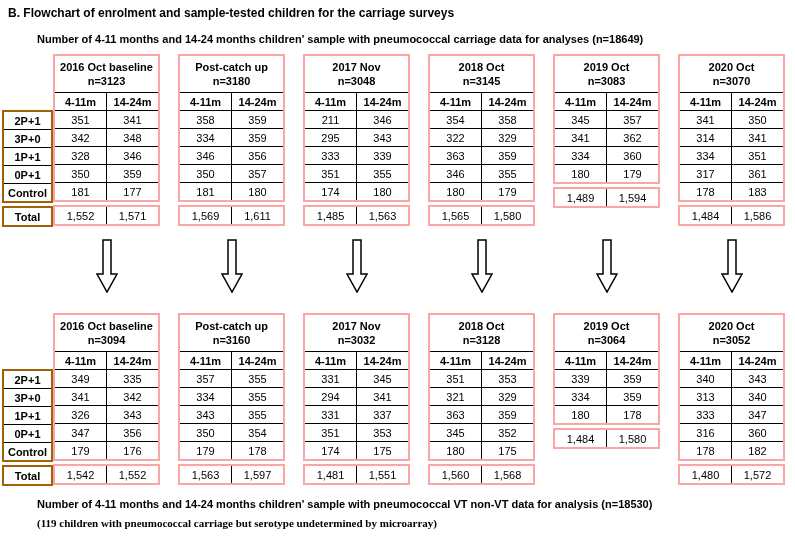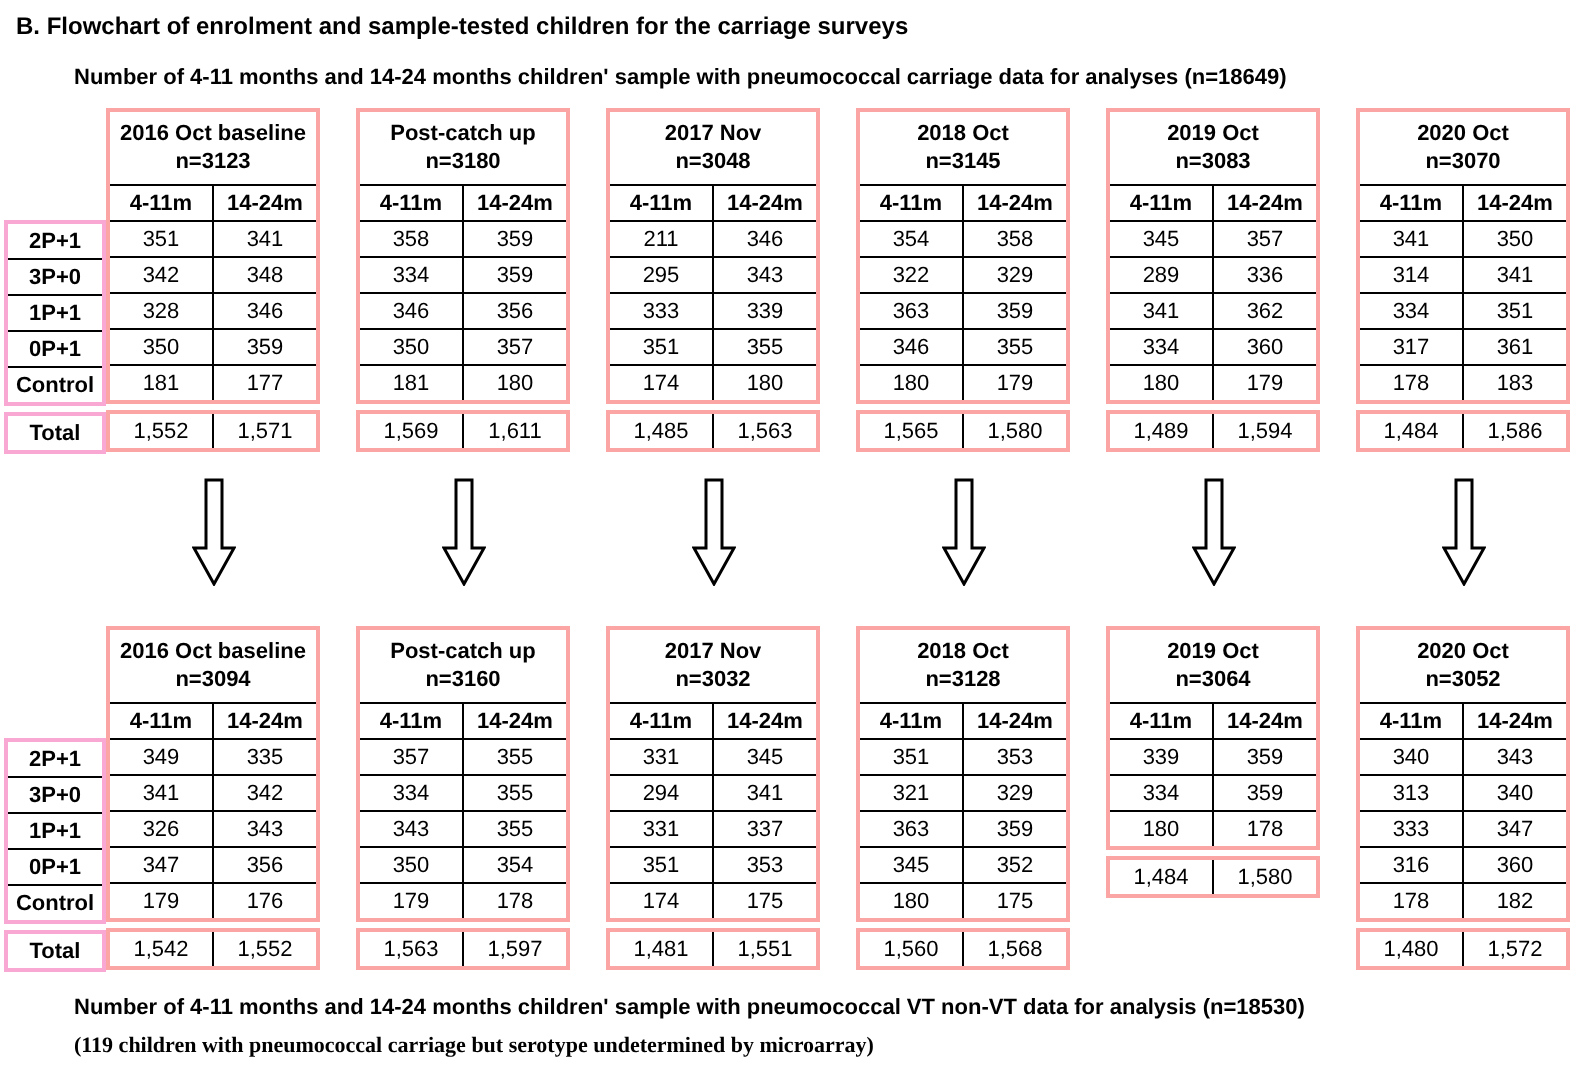--- a/index.html
+++ b/index.html
@@ -9,21 +9,21 @@
   .caption{font-size:11px;font-weight:bold;margin-left:37px;}
   .top-caption{margin-top:13px;}
   .tables-row{display:flex;align-items:flex-start;margin-left:2px;}
   #top-row{margin-top:9px;}
   #bottom-row{margin-top:14px;}
   .labels-col{flex:none;width:51px;}
   .labels-spacer{height:56px;}
   table{border-collapse:collapse;table-layout:fixed;}
   .tbl td{border:1px solid #000;text-align:center;vertical-align:middle;font-size:11px;height:17px;padding:0;overflow:hidden;white-space:nowrap;}
   .tbl.main,.tbl.totalbox{width:107px;border:2px solid #fca5a5;}
-  .tbl.labels,.tbl.labels-total{width:51px;border:2px solid #f9a8d4;}
+  .tbl.labels,.tbl.labels-total{width:51px;border:2px solid #a16207;}
   td.head{font-weight:bold;height:36px;line-height:1.3;}
   td.ch{font-weight:bold;}
   td.lbl{font-weight:bold;}
   td.num{font-weight:normal;}
   .tbl.totalbox,.tbl.labels-total{margin-top:3px;}
   .tbl-block{flex:none;width:107px;}
   .tbl-block + .tbl-block{margin-left:18px;}
   .arrows-row{display:flex;margin-top:12px;margin-left:2px;height:60px;align-items:flex-start;}
   .arrow-spacer{flex:none;width:51px;}
   .arrow-cell{flex:none;width:107px;display:flex;justify-content:center;}
@@ -239,24 +239,20 @@
             </tr>
             <tr>
               <td class="ch">4-11m</td>
               <td class="ch">14-24m</td>
             </tr>
             <tr>
               <td class="num">345</td>
               <td class="num">357</td>
             </tr>
             <tr>
-              <td class="num">289</td>
-              <td class="num">336</td>
-            </tr>
-            <tr>
               <td class="num">341</td>
               <td class="num">362</td>
             </tr>
             <tr>
               <td class="num">334</td>
               <td class="num">360</td>
             </tr>
             <tr>
               <td class="num">180</td>
               <td class="num">179</td>

